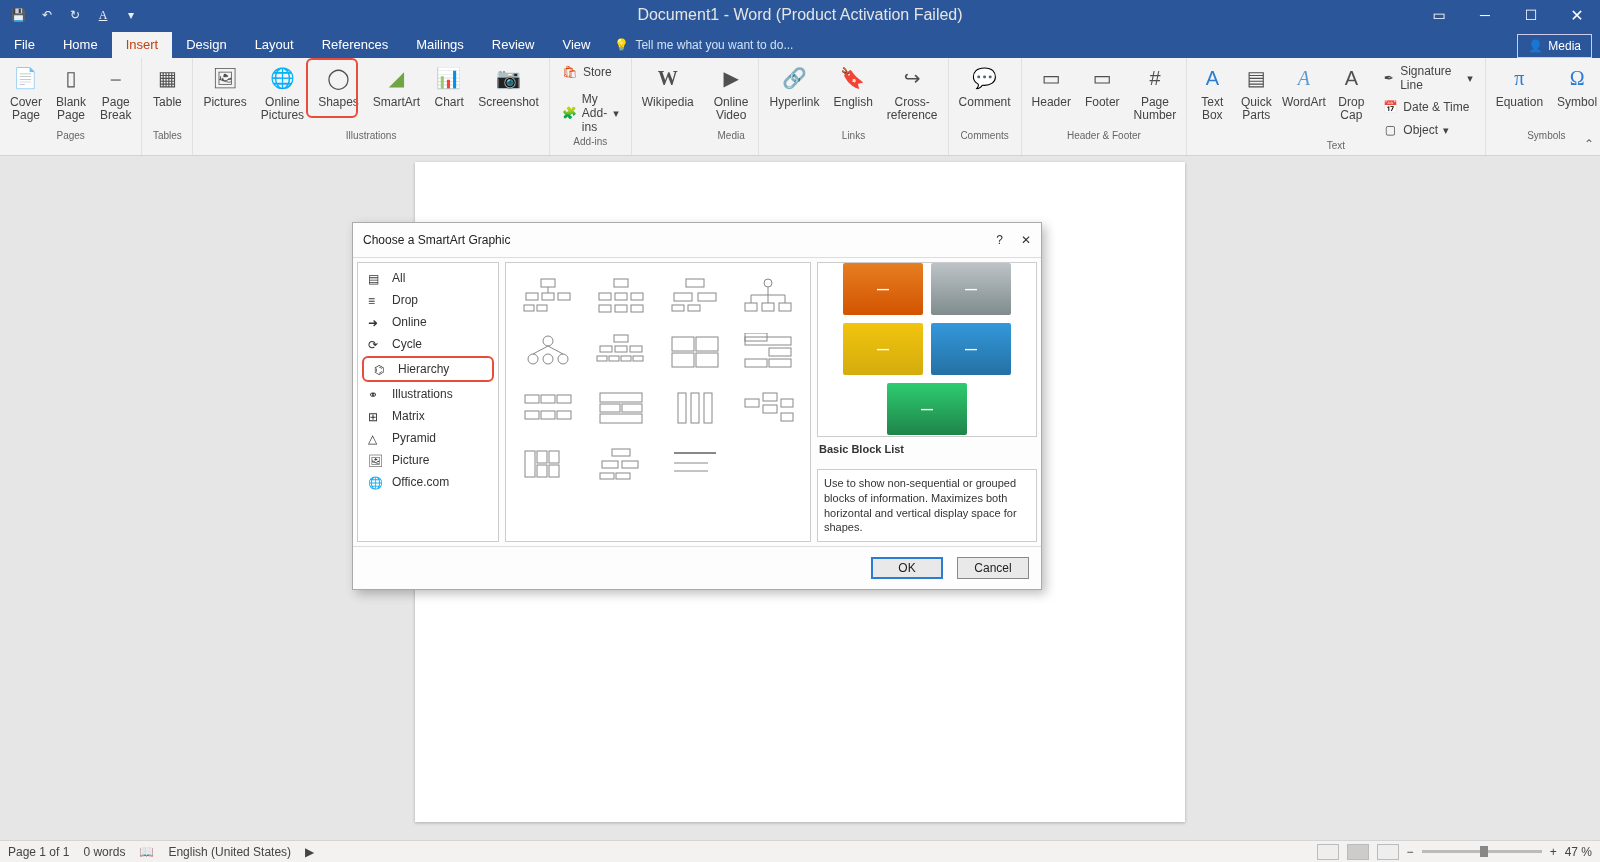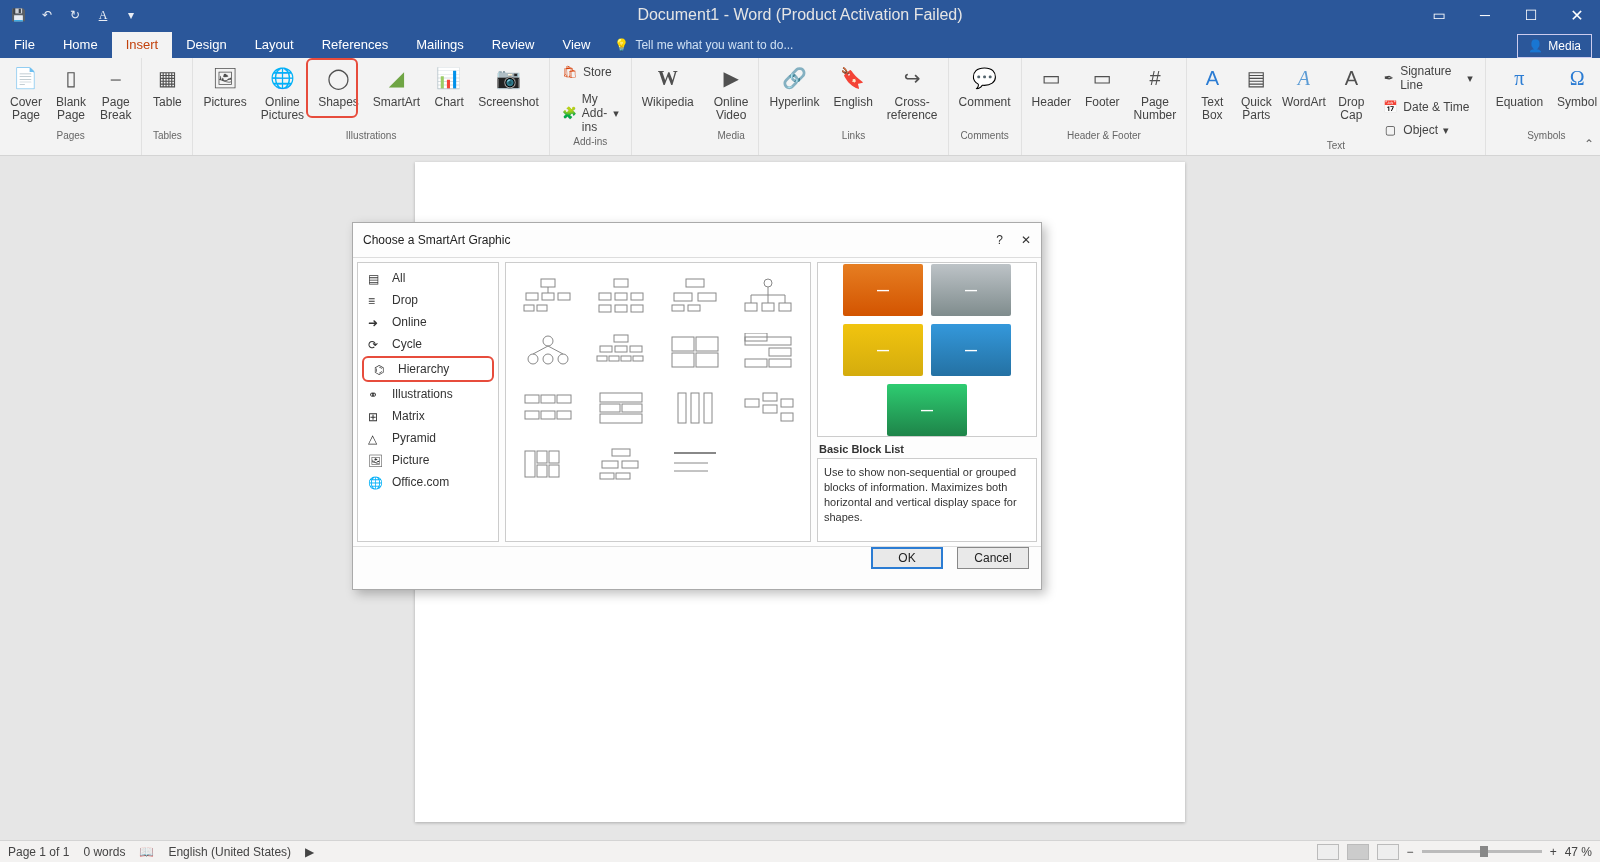--- a/index.html
+++ b/index.html
@@ -37,22 +37,22 @@
 .cat-item{display:flex;align-items:center;gap:8px;padding:4px 10px;font-size:12px;color:#333}
 .cat-item.sel{border:2px solid #e74c3c;border-radius:6px;margin:1px 4px}
 .cat-item .cic{width:16px;height:12px;display:inline-block}
 .gallery{flex:1;border:1px solid #ccc;margin:4px 2px;background:#fff;padding:8px;display:grid;grid-template-columns:repeat(4,1fr);grid-auto-rows:50px;gap:6px;align-content:start}
 .gthumb{border:1px solid transparent;display:flex;align-items:center;justify-content:center}
 .gthumb svg{stroke:#888;fill:none}
 .preview{width:220px;margin:4px;display:flex;flex-direction:column}
 .pv-img{height:175px;border:1px solid #ccc;background:#fff;display:flex;flex-wrap:wrap;align-content:center;justify-content:center;gap:8px;padding:10px}
 .block{width:80px;height:52px;border-radius:2px;display:flex;align-items:center;justify-content:center;color:#fff;font-weight:bold}
 .pv-title{font-weight:bold;font-size:11px;margin-top:6px;color:#333;padding:0 2px}
-.pv-desc{border:1px solid #ccc;background:#fff;flex:1;margin-top:3px;padding:6px;font-size:11px;color:#333;line-height:1.35}
-.dlg-footer{height:42px;display:flex;justify-content:flex-end;gap:14px;padding:0 12px}
+.pv-desc{border:1px solid #ccc;background:#fff;flex:1;margin-top:14px;padding:6px;font-size:11px;color:#333;line-height:1.35}
+.dlg-footer{height:42px;display:flex;align-items:center;justify-content:flex-end;gap:14px;padding:0 12px}
 .btn{width:72px;height:22px;border:1px solid #888;background:#e9e9e9;font-size:12px;color:#222;display:flex;align-items:center;justify-content:center}
 .btn.primary{border:2px solid #2b7cd3;background:#e9e9e9}
 .statusbar{position:absolute;bottom:0;left:0;right:0;height:22px;background:#f3f2f1;border-top:1px solid #d4d4d4;display:flex;align-items:center;padding:0 8px;color:#444;font-size:11px;gap:14px}
 .statusbar .sright{margin-left:auto;display:flex;align-items:center;gap:8px}
 .viewbtn{width:22px;height:16px;border:1px solid #bbb;background:#eee}
 .zoom-track{width:120px;height:3px;background:#bbb;position:relative}
 .zoom-thumb{position:absolute;left:58px;top:-4px;width:8px;height:11px;background:#888}
 .hl-smartart{position:absolute;border:2px solid #e74c3c;border-radius:6px;left:306px;top:58px;width:52px;height:60px;pointer-events:none}
 </style>
 </head>

